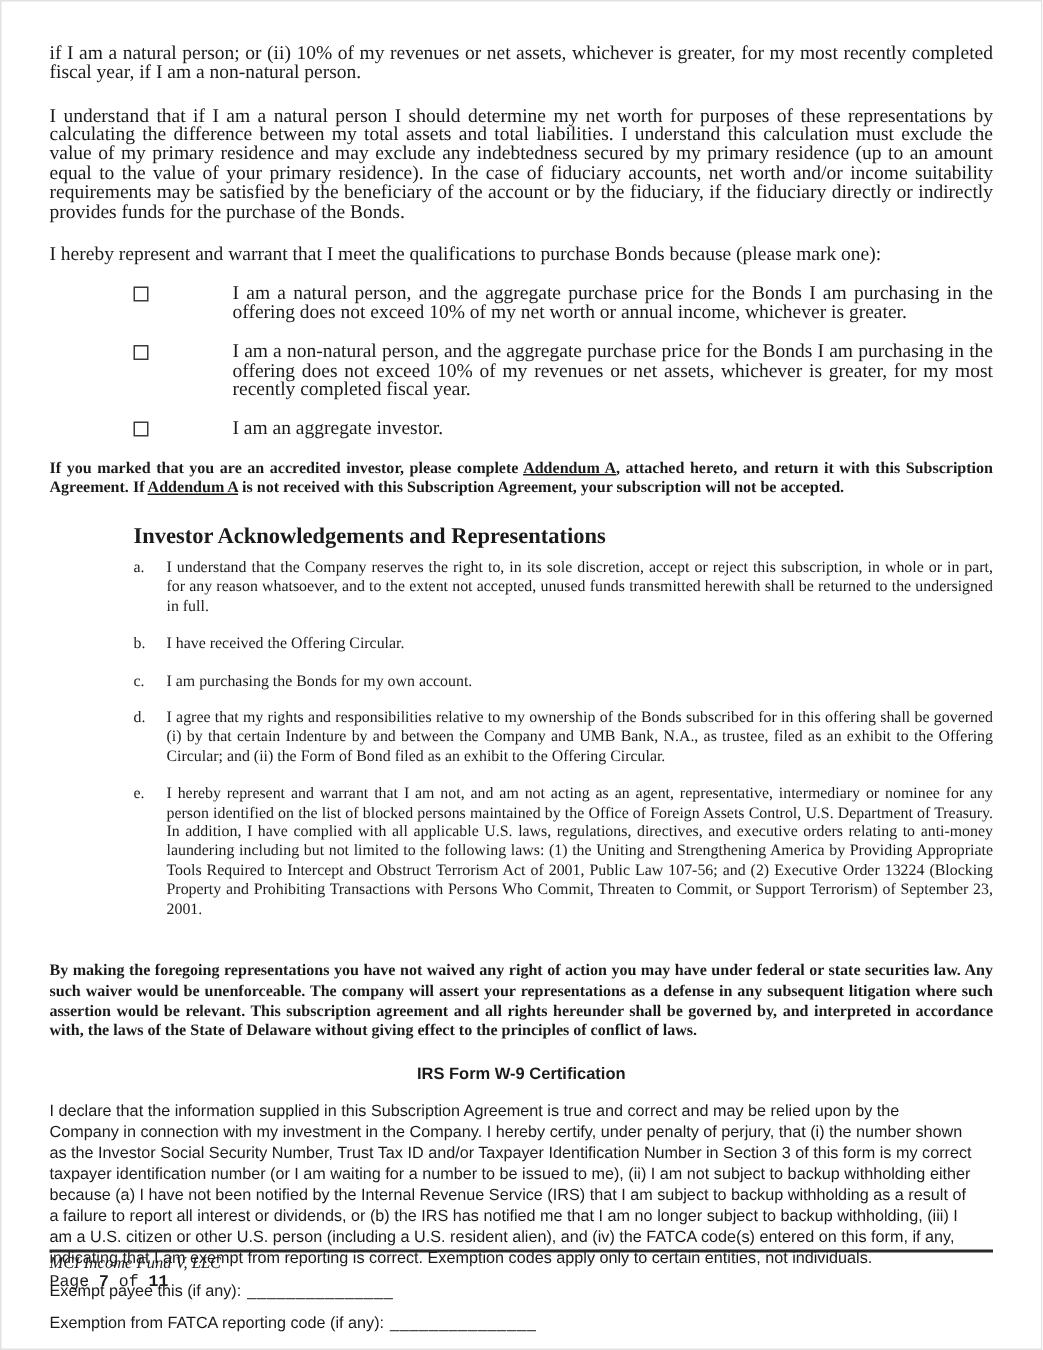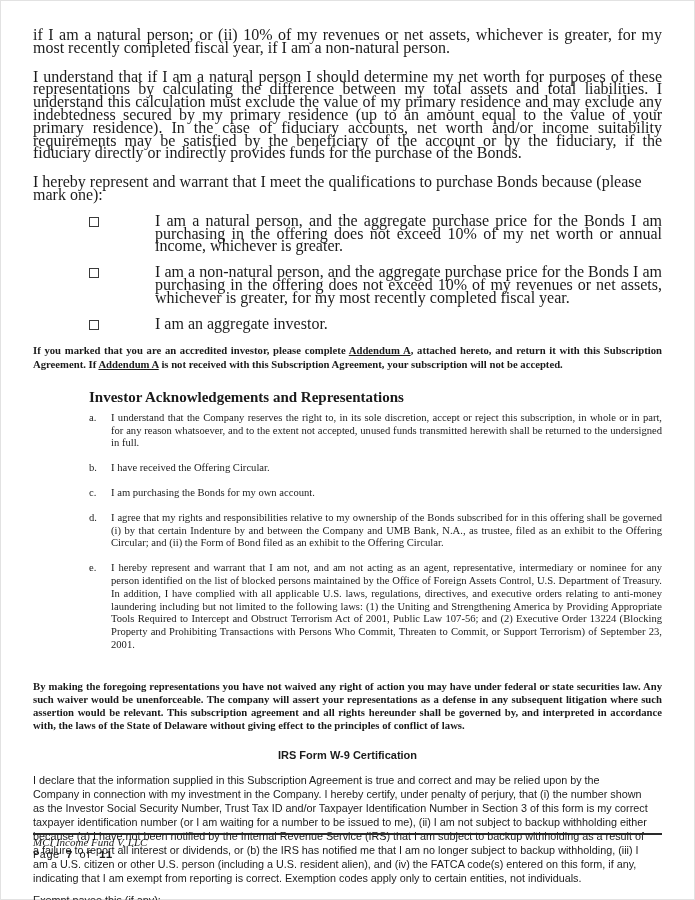--- a/index.html
+++ b/index.html
@@ -6,21 +6,21 @@
   body{
     width:695px;height:900px;background:#ffffff;
     font-family:"Liberation Serif", serif;color:#1b1b1b;
     position:relative;overflow:hidden;
   }
   .page{
     position:absolute;inset:0;box-sizing:border-box;
     border:1px solid #e2e2e2;
     padding:28px 32px 0 32px;
   }
-  .serif{font-size:16px;line-height:12.8px;margin:0;}
+  .serif{font-size:13px;line-height:12.8px;margin:0;}
   .just{text-align:justify;}
   .mb{margin-bottom:16px;}
   .bold{font-weight:bold;font-size:10.7px;line-height:13.2px;}
   .u{text-decoration:underline;}
 
   .opts{margin-top:8px;}
   .opt{display:flex;align-items:flex-start;margin:13px 0 0 0;gap:20px;}
   .cb{
     flex:none;width:8px;height:8px;border:1px solid #3a3a3a;
     margin-left:56px;margin-top:2px;background:#fff;cursor:pointer;

